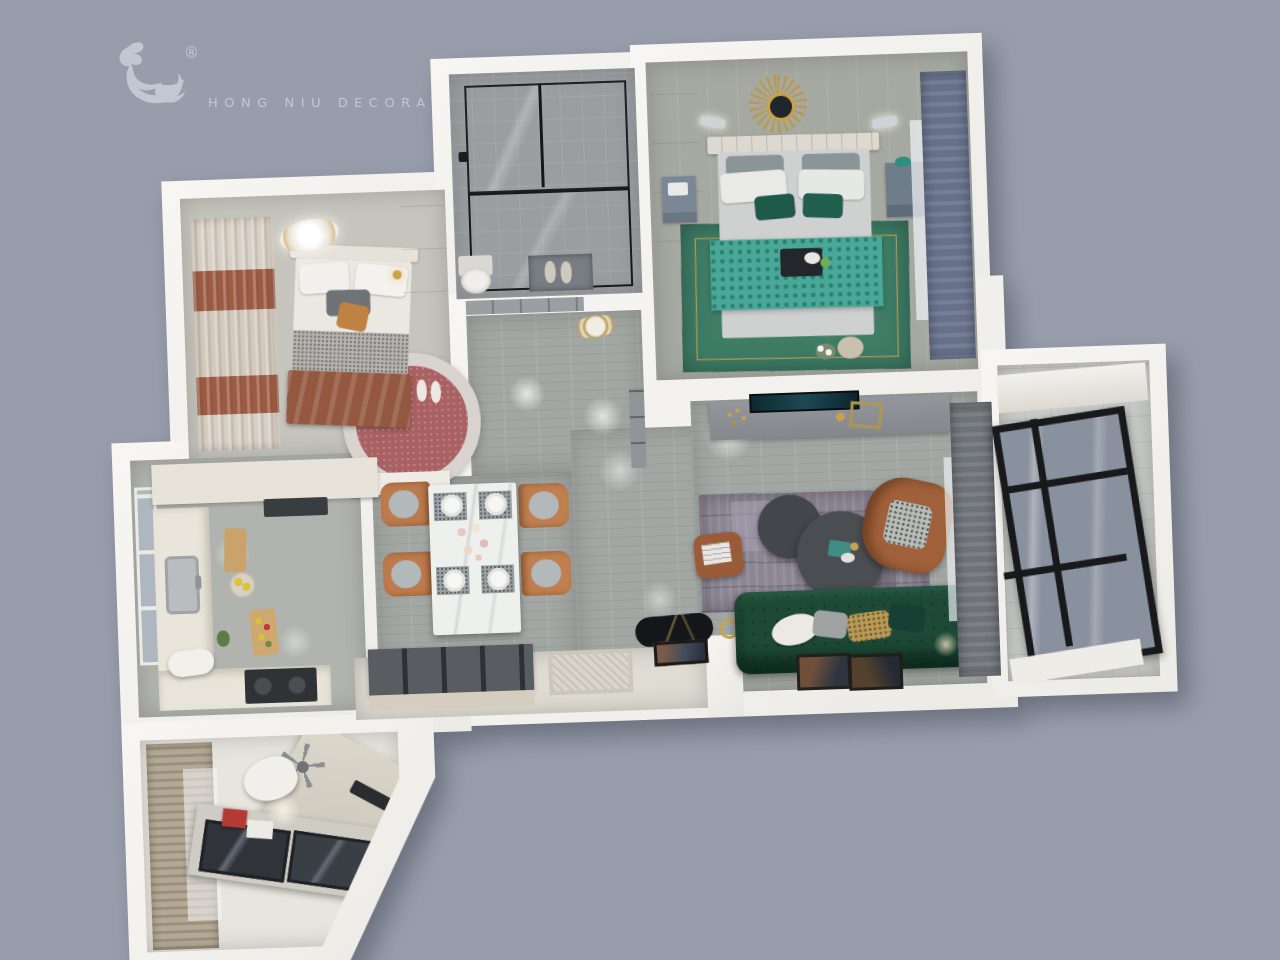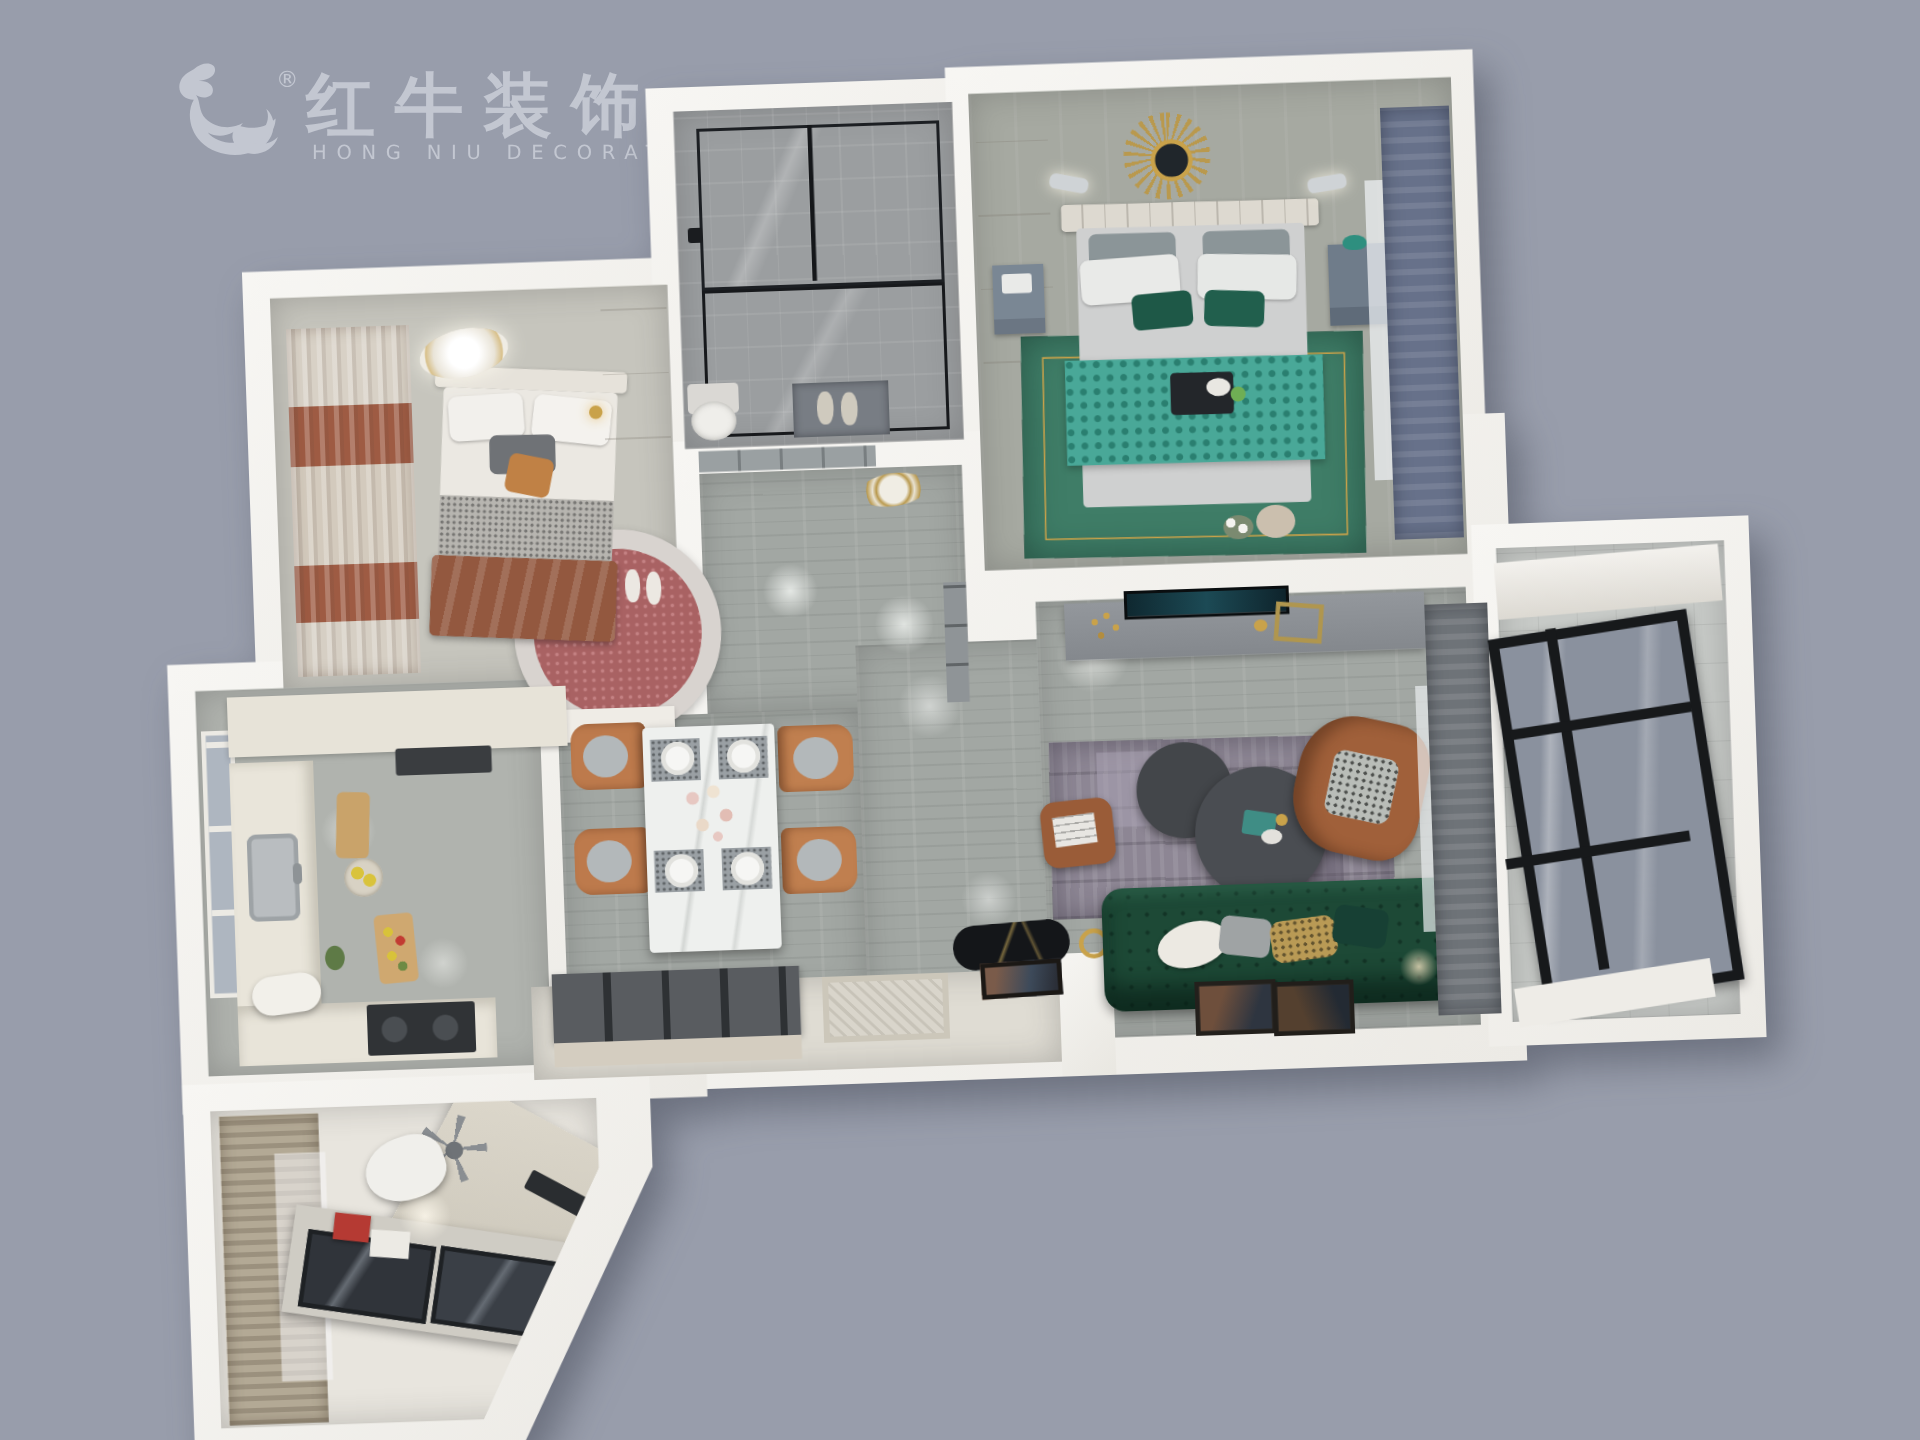--- a/index.html
+++ b/index.html
@@ -27,21 +27,20 @@
 <body>
 
 <div class="stage">
 
   <div class="wm">
     <svg width="78" height="74" viewBox="0 0 100 95">
       <path fill="#c7cbd5" d="M22 8 C30 0 42 2 40 10 C39 15 32 17 26 18 C34 17 40 22 38 28 C36 33 28 33 24 30 C28 36 26 44 32 50 C40 58 54 60 64 54 C58 64 44 68 34 62 C40 70 56 74 70 68 C84 62 88 50 84 42 C94 50 92 68 78 76 C62 85 40 82 28 70 C18 60 16 44 22 34 C14 34 8 28 10 20 C12 13 17 11 22 8 Z"></path>
       <path fill="#c7cbd5" d="M60 56 C72 60 84 58 92 50 C92 62 82 70 70 70 C78 74 88 72 94 66 C90 78 76 84 64 78 C54 73 52 62 60 56 Z"></path>
     </svg>
     <span class="reg">®</span>
-    <div class="cn">红牛装饰</div>
     <div class="en">HONG NIU DECORATION</div>
   </div>
 
   <div class="plan">
 
     <div class="slab" style="left:172px;top:165px;width:300px;height:300px;"></div>
     <div class="slab" style="left:445px;top:52px;width:222px;height:262px;"></div>
     <div class="slab" style="left:645px;top:45px;width:352px;height:350px;"></div>
     <div class="slab" style="left:445px;top:288px;width:565px;height:432px;"></div>
     <div class="slab" style="left:113px;top:425px;width:350px;height:300px;"></div>

